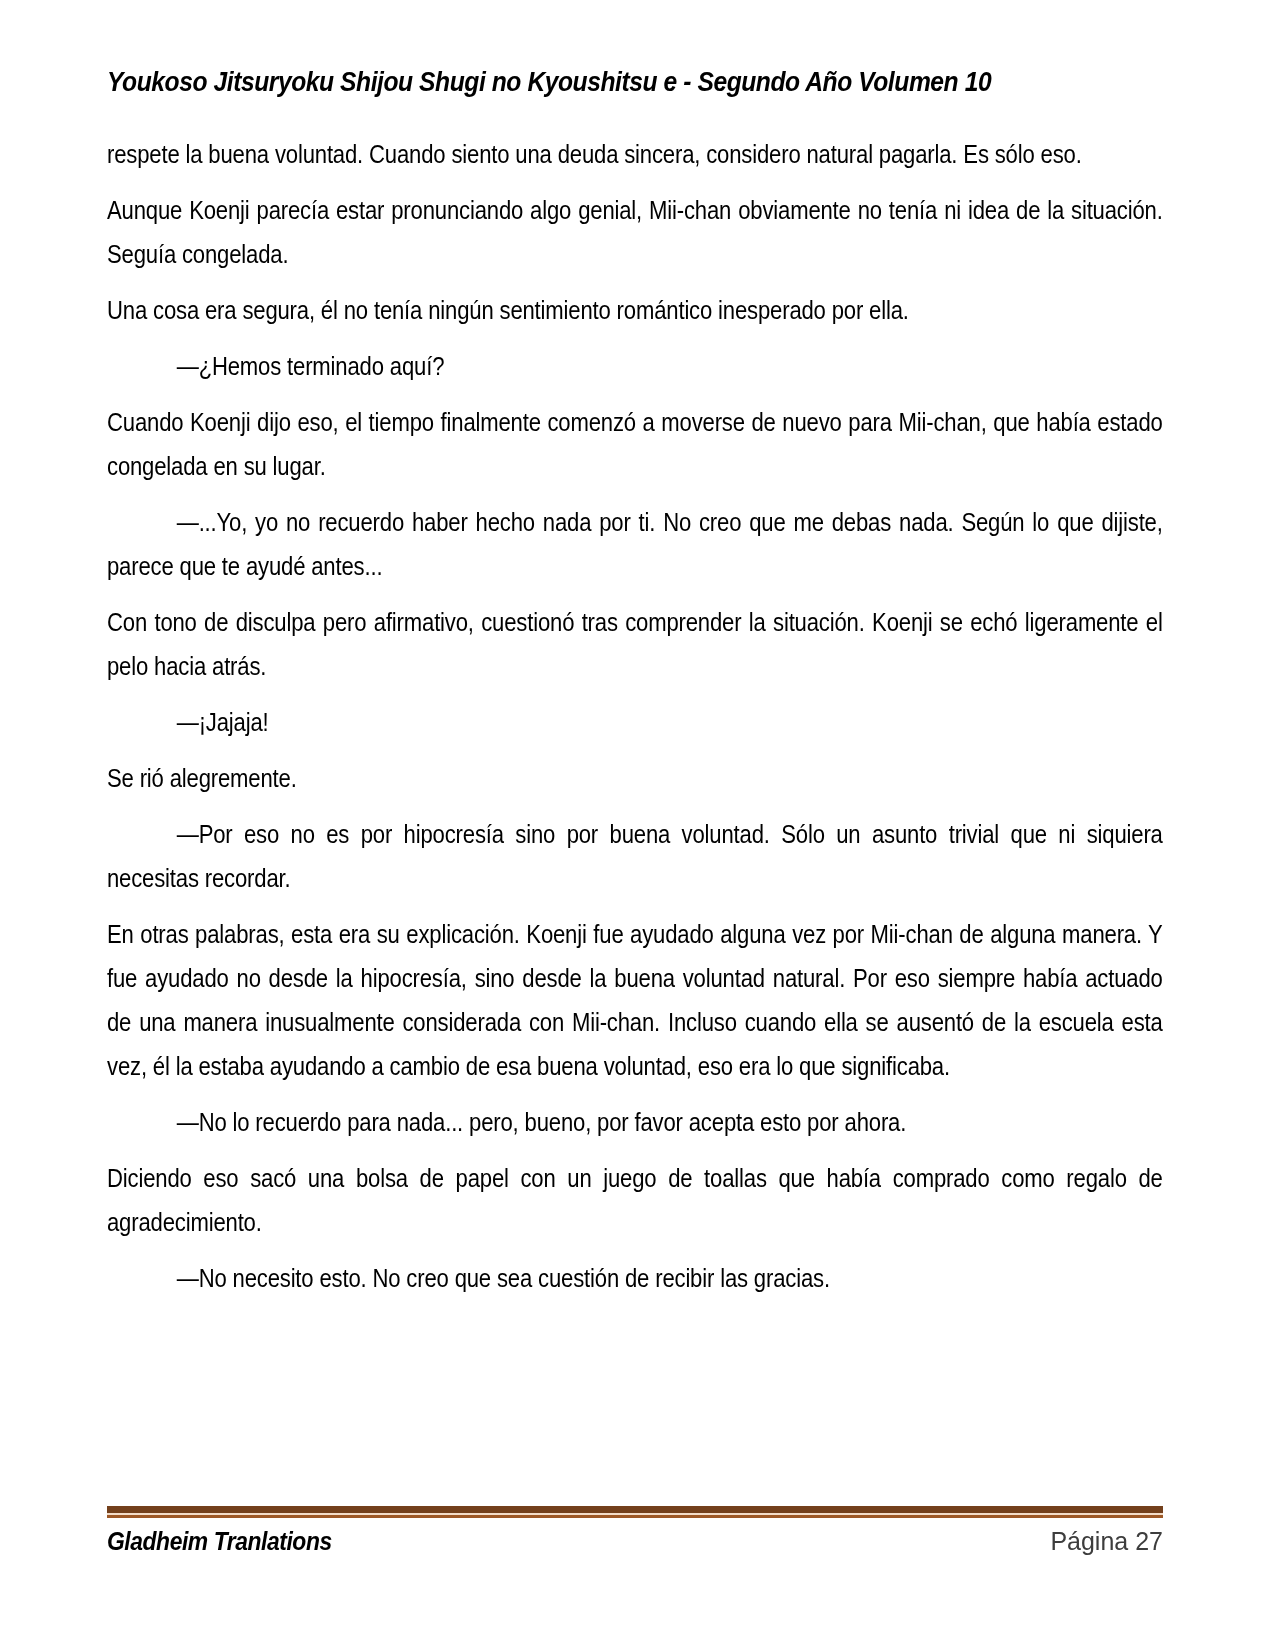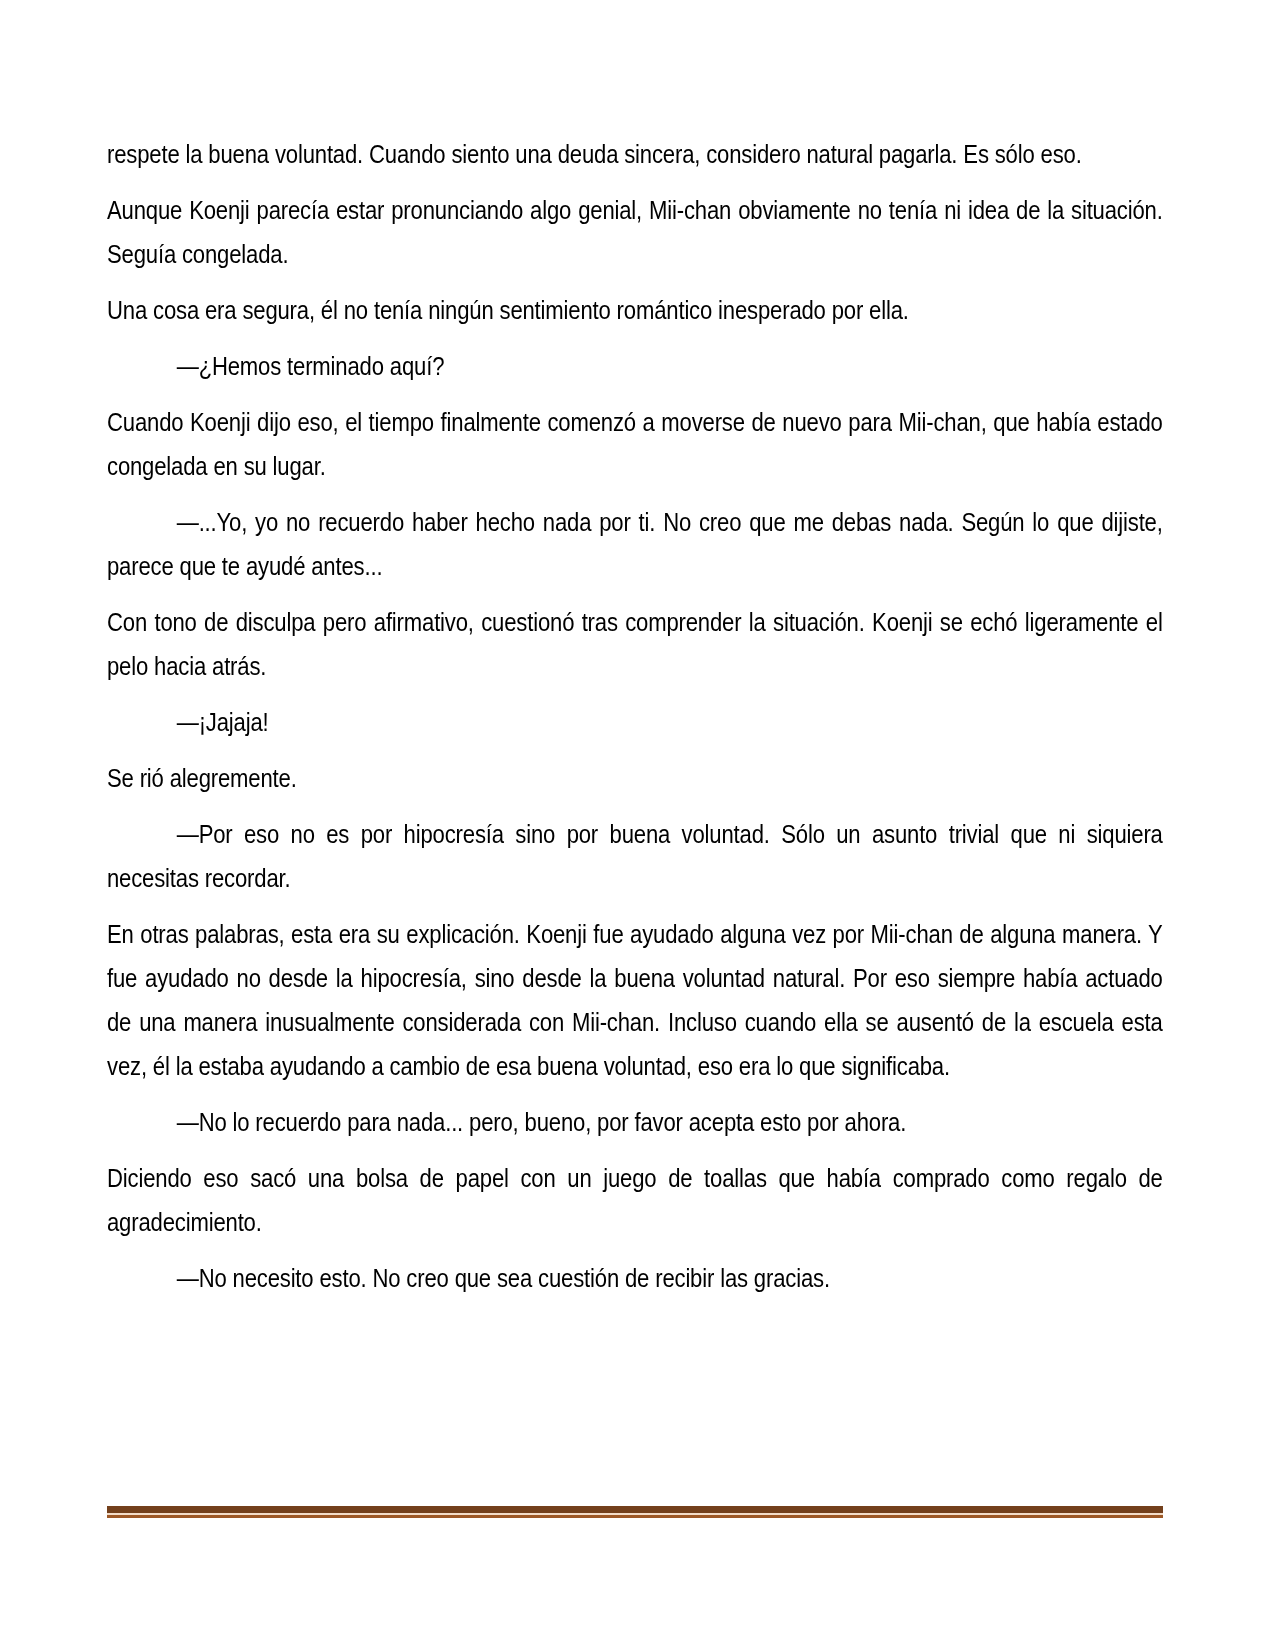--- a/index.html
+++ b/index.html
@@ -83,20 +83,23 @@
   .footer-page {
     font-size: 25px;
     color: #3d3d3d;
   }
 </style>
 </head>
 <body>
 
 <div class="page">
 
+  <header class="doc-header">
+    <div class="doc-header-title">Youkoso Jitsuryoku Shijou Shugi no Kyoushitsu e - Segundo Año Volumen 10</div>
+  </header>
 
   <main class="doc-content" id="paragraphs-container">
       <p class="paragraph">respete la buena voluntad. Cuando siento una deuda sincera, considero natural pagarla. Es sólo eso.</p>
       <p class="paragraph">Aunque Koenji parecía estar pronunciando algo genial, Mii-chan obviamente no tenía ni idea de la situación. Seguía congelada.</p>
       <p class="paragraph">Una cosa era segura, él no tenía ningún sentimiento romántico inesperado por ella.</p>
       <p class="paragraph dialogue">—¿Hemos terminado aquí?</p>
       <p class="paragraph">Cuando Koenji dijo eso, el tiempo finalmente comenzó a moverse de nuevo para Mii-chan, que había estado congelada en su lugar.</p>
       <p class="paragraph dialogue">—...Yo, yo no recuerdo haber hecho nada por ti. No creo que me debas nada. Según lo que dijiste, parece que te ayudé antes...</p>
       <p class="paragraph">Con tono de disculpa pero afirmativo, cuestionó tras comprender la situación. Koenji se echó ligeramente el pelo hacia atrás.</p>
       <p class="paragraph dialogue">—¡Jajaja!</p>
@@ -107,15 +110,19 @@
       <p class="paragraph">Diciendo eso sacó una bolsa de papel con un juego de toallas que había comprado como regalo de agradecimiento.</p>
       <p class="paragraph dialogue">—No necesito esto. No creo que sea cuestión de recibir las gracias.</p>
     </main>
 
   <footer class="doc-footer">
     <div class="footer-rule">
       <div class="rule-thick" style="background: rgb(115, 64, 28);"></div>
       <div class="rule-gap" style="background: rgb(243, 221, 201);"></div>
       <div class="rule-thin" style="background: rgb(157, 88, 38);"></div>
     </div>
+    <div class="footer-row">
+      <span class="footer-brand">Gladheim Tranlations</span>
+      <span class="footer-page">Página 27</span>
+    </div>
   </footer>
 
 </div>
 
 </body></html>

